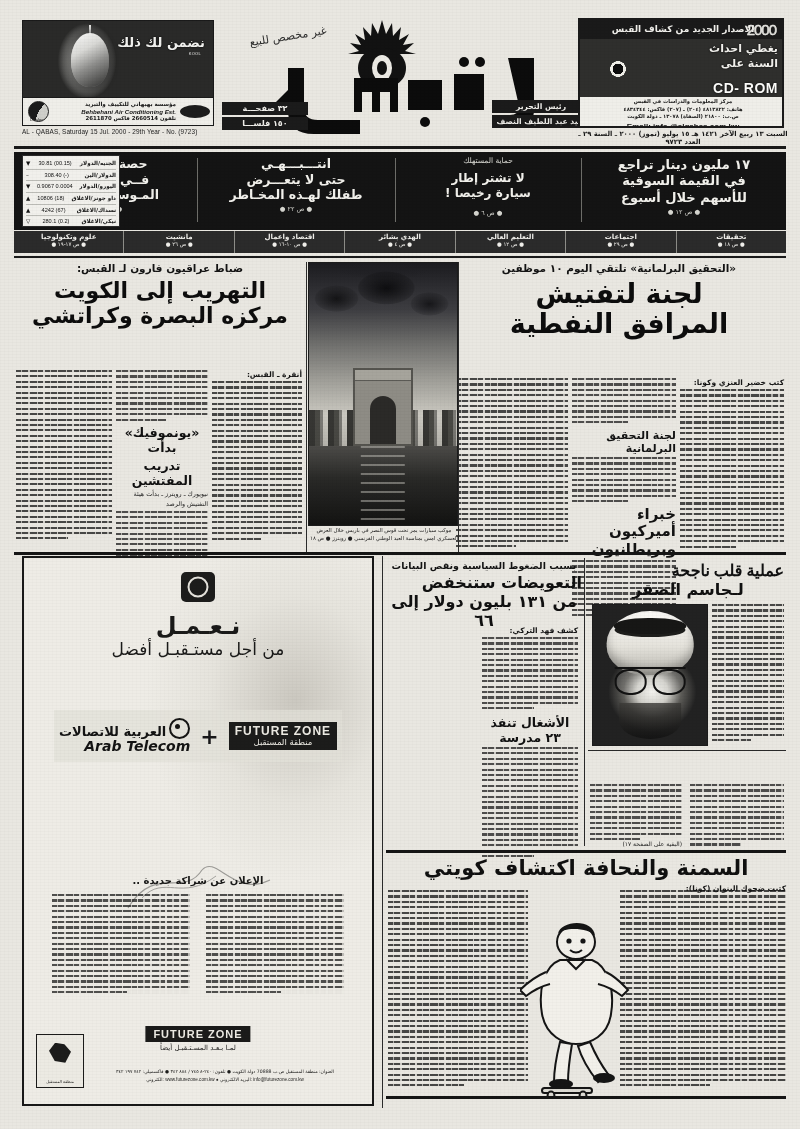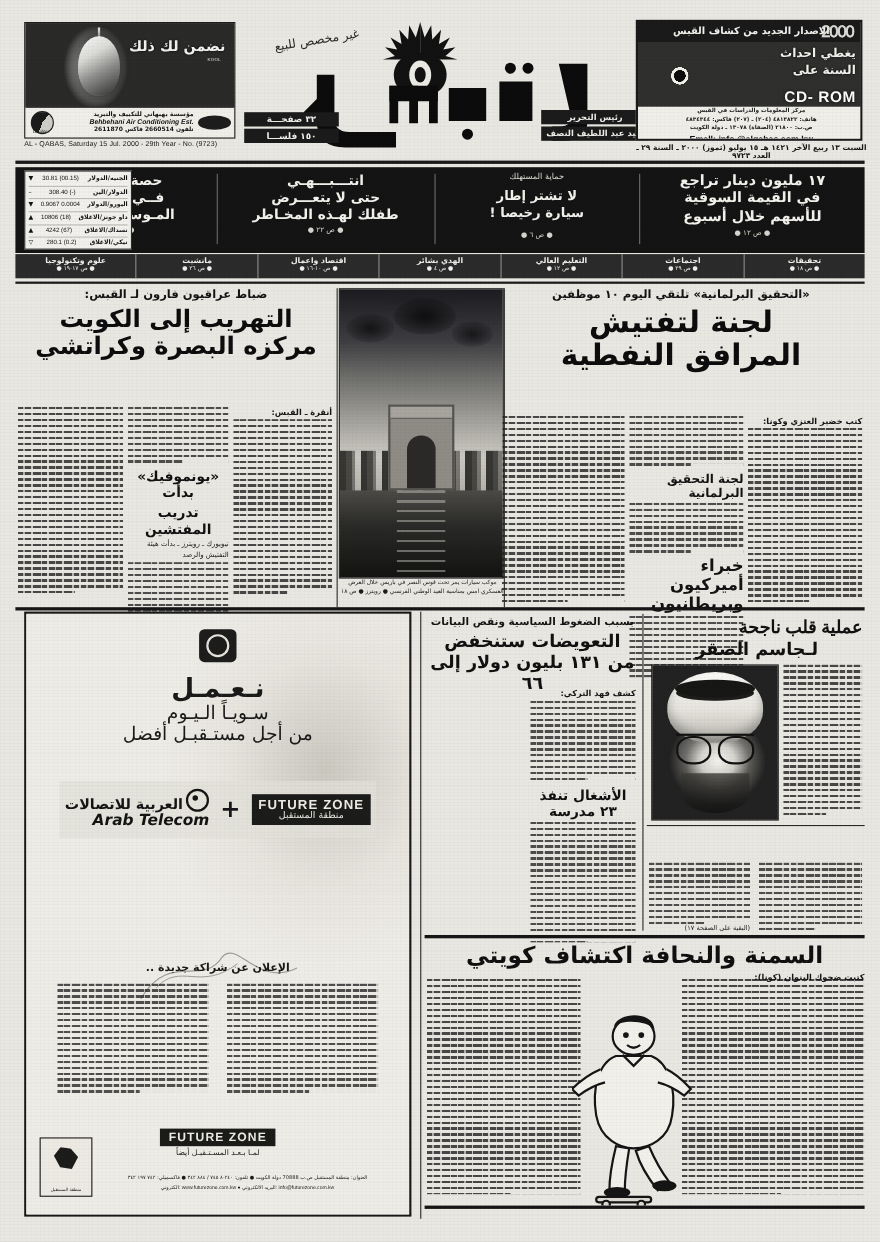--- a/index.html
+++ b/index.html
@@ -599,21 +599,20 @@
 
   <div class="vrule" style="left:306px;top:262px;height:290px;"></div>
   <div class="vrule" style="left:458px;top:262px;height:290px;"></div>
   <div class="hrule thick" style="left:14px;top:552px;width:772px;"></div>
 
   <div id="big-ad">
     <div class="wash"></div>
     <div class="emblem"></div>
     <div class="slogan ar">
       <div class="l1">نـعـمـل</div>
-      <div class="l2">سـويـاً الـيـوم</div>
       <div class="l3">من أجل مستـقبـل أفضل</div>
     </div>
     <div class="logobar">
       <div class="fz">
         <div class="en">FUTURE ZONE</div>
         <div class="fz2 ar">منطقة المستقبل</div>
       </div>
       <div class="plus">+</div>
       <div class="at">
         <div class="a1 ar">
@@ -646,21 +645,21 @@
       <div class="ctext ar">منطقة المستقبل</div>
     </div>
     <div class="contact ar">
       <div>العنوان: منطقة المستقبل ص.ب 70888 دولة الكويت ● تلفون: ٢٤٠-٨ ٧٤٥ / ٨٨٤ ٣٤٢ ● فاكسميلي: ٧٤٢ ١٩٧ ٣٤٢</div>
       <div class="en">الكتروني: www.futurezone.com.kw ● البريد الالكتروني: info@futurezone.com.kw</div>
     </div>
   </div>
 
   <div style="position:absolute;left:386px;top:560px;width:196px;" class="ar">
     <div class="kicker-line" style="text-align:center;font-size:9.5px;">بسبب الضغوط السياسية ونقص البيانات</div>
-    <div class="hl-m" style="text-align:center;margin-top:3px;">التعويضات ستنخفض</div>
+    <div class="hl-m" style="margin-top:3px;">التعويضات ستنخفض</div>
     <div class="hl-m" style="text-align:center;">من ١٣١ بليون دولار إلى ٦٦</div>
   </div>
   <div style="position:absolute;left:482px;top:626px;width:96px;" class="ar">
     <div class="byline">كشف فهد التركي:</div>
     <div class="body-text" style="height:74px;"></div>
     <div class="hl-s" style="text-align:center;margin:4px 0 2px;">الأشغال تنفذ ٢٣ مدرسة</div>
     <div class="body-text" style="height:110px;"></div>
   </div>
 
   <div class="vrule" style="left:584px;top:558px;height:288px;"></div>

